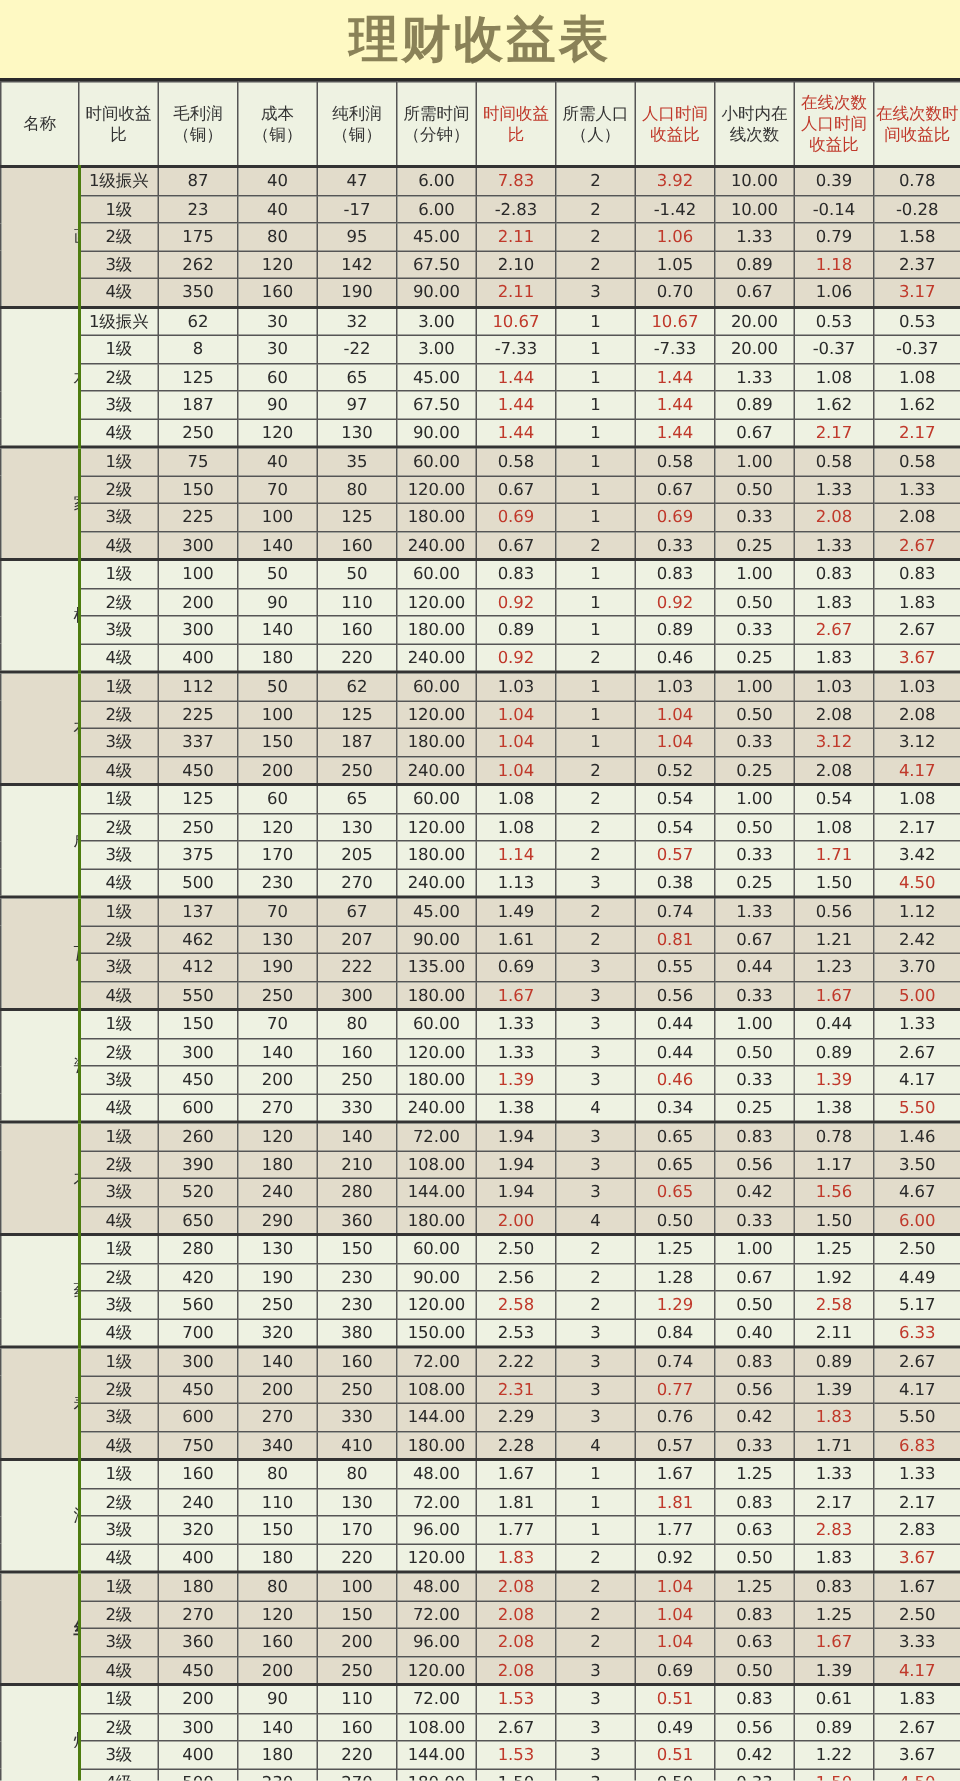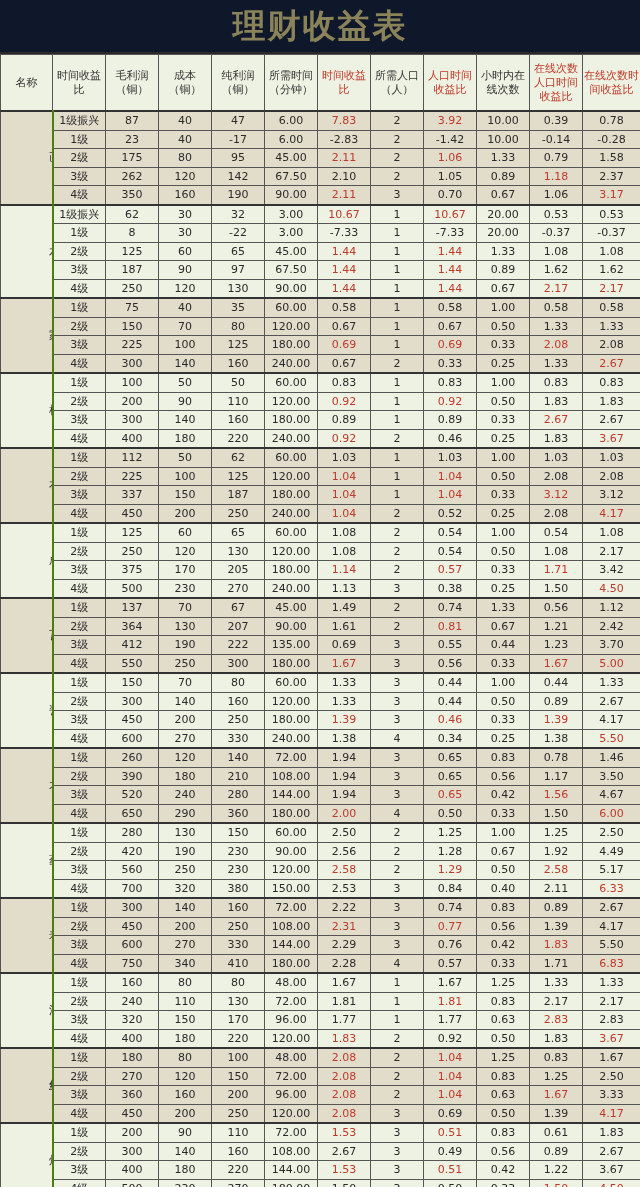--- a/index.html
+++ b/index.html
@@ -4,21 +4,21 @@
 <style>
   html, body { margin: 0; padding: 0; }
   body {
     width: 640px; height: 1187px; overflow: hidden;
     background: #eef2e2;
     font-family: "DejaVu Sans", "Liberation Sans", sans-serif;
     color: #2a2a2a;
   }
   .title-bar {
     height: 54px; display: flex; align-items: center; justify-content: center;
-    background: #0f172a;
+    background: #fef9c3;
     border-bottom: 2px solid #2a2a2a;
     box-sizing: border-box;
   }
   .title {
     font-size: 33px; font-weight: bold; color: #8a8258; letter-spacing: 2px;
   }
   table {
     border-collapse: collapse; width: 640px; table-layout: fixed;
   }
   col.c0 { width: 52px; } col.c1 { width: 53px; } col.c2 { width: 53px; }
@@ -446,21 +446,21 @@
         <td>45.00</td>
         <td>1.49</td>
         <td>2</td>
         <td>0.74</td>
         <td>1.33</td>
         <td>0.56</td>
         <td>1.12</td>
       </tr>
       <tr>
         <td>2级</td>
-        <td>364</td>
+        <td>462</td>
         <td>130</td>
         <td>207</td>
         <td>90.00</td>
         <td>1.61</td>
         <td>2</td>
         <td class="red">0.81</td>
         <td>0.67</td>
         <td>1.21</td>
         <td>2.42</td>
       </tr>

